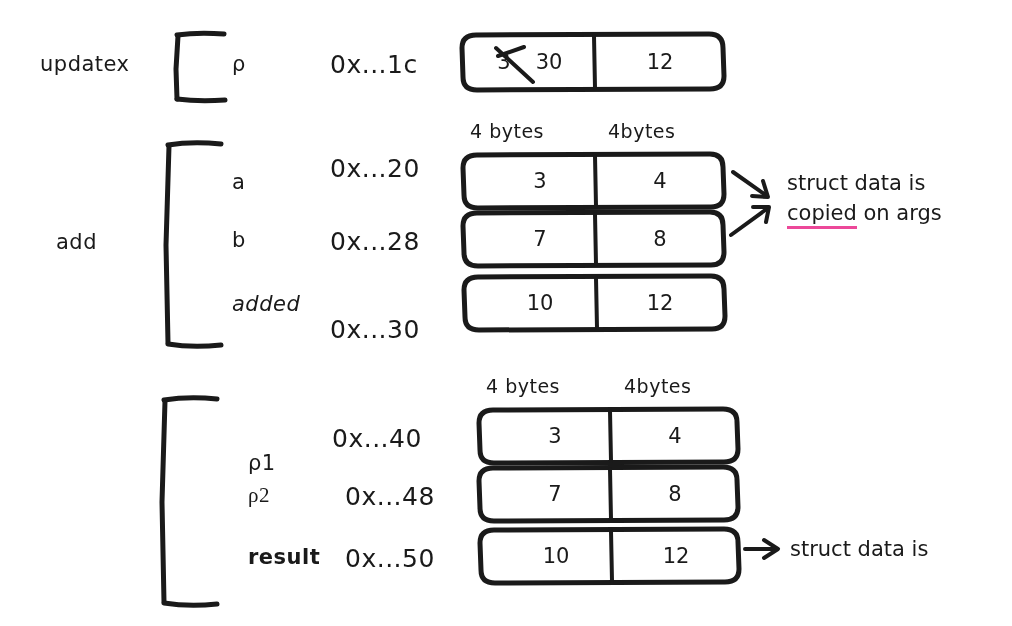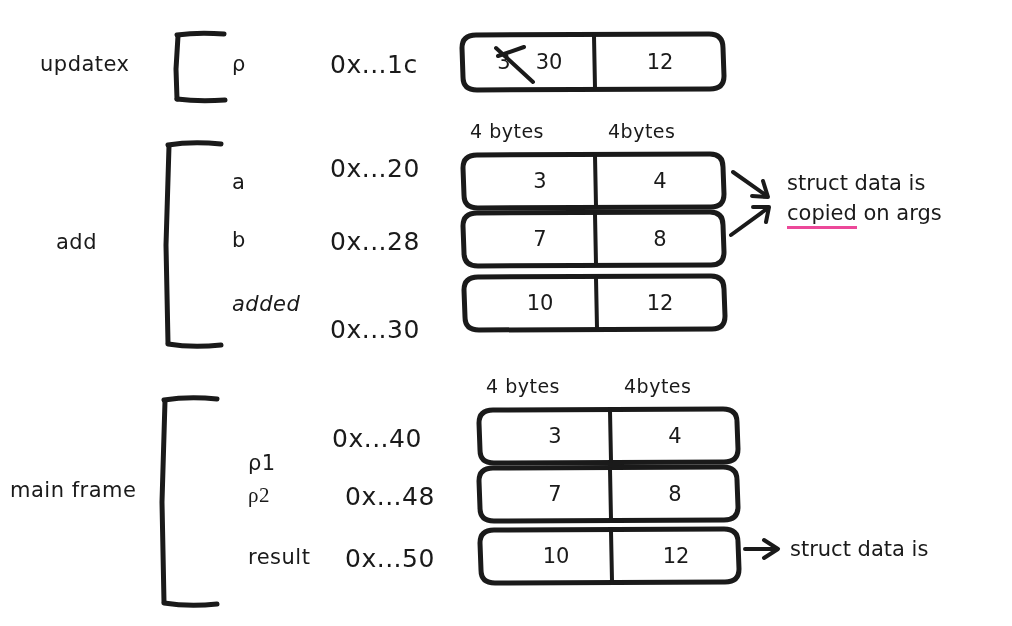--- a/index.html
+++ b/index.html
@@ -151,21 +151,20 @@
 
     <g>
       <path class="hand" stroke-width="4" d="M 745 549 L 776 549"></path>
       <path class="hand" stroke-width="4" d="M 764 540 L 778 549 L 764 558"></path>
     </g>
 
   </svg>
 
   <div class="txt frame-label" style="left:40px; top:52px;">updatex</div>
   <div class="txt frame-label" style="left:56px; top:230px;text-align:center;">add</div>
-  <div class="txt frame-label" style="left:10px; top:478px;">main frame</div>
 
   <div class="txt var-name" style="left:232px; top:52px;">ρ</div>
   <div class="txt addr" style="left:330px; top:50px;">0x...1c</div>
   <div class="slotval" style="left:519px; top:50px; width:60px;">30</div>
   <div class="slotval" style="left:630px; top:50px; width:60px;">12</div>
   <div class="slotval" style="left:489px; top:50px; width:30px;">3</div>
 
   <div class="txt bytecap" style="left:470px; top:120px;">4 bytes</div>
   <div class="txt bytecap" style="left:608px; top:120px;">4bytes</div>
 
@@ -195,21 +194,21 @@
   <div class="txt var-name" style="left:248px; top:425px;margin-top:26px;">ρ1</div>
   <div class="txt addr" style="left:332px; top:424px;">0x...40</div>
   <div class="slotval" style="left:515px; top:424px; width:80px;">3</div>
   <div class="slotval" style="left:645px; top:424px; width:60px;">4</div>
 
   <div class="txt var-name" style="left:248px; top:483px;font-family:Liberation Serif, serif;">ρ2</div>
   <div class="txt addr" style="left:345px; top:482px;">0x...48</div>
   <div class="slotval" style="left:515px; top:482px; width:80px;">7</div>
   <div class="slotval" style="left:645px; top:482px; width:60px;">8</div>
 
-  <div class="txt var-name" style="left:248px; top:545px;">result</div>
+  <div class="txt var-name" style="left:248px; top:545px;font-weight:bold;">result</div>
   <div class="txt addr" style="left:345px; top:544px;">0x...50</div>
   <div class="slotval" style="left:516px; top:544px; width:80px;">10</div>
   <div class="slotval" style="left:646px; top:544px; width:60px;">12</div>
 
   <div class="note" style="left:790px; top:534px;">
     <div>struct data is</div>
   </div>
 
 </div>
 

